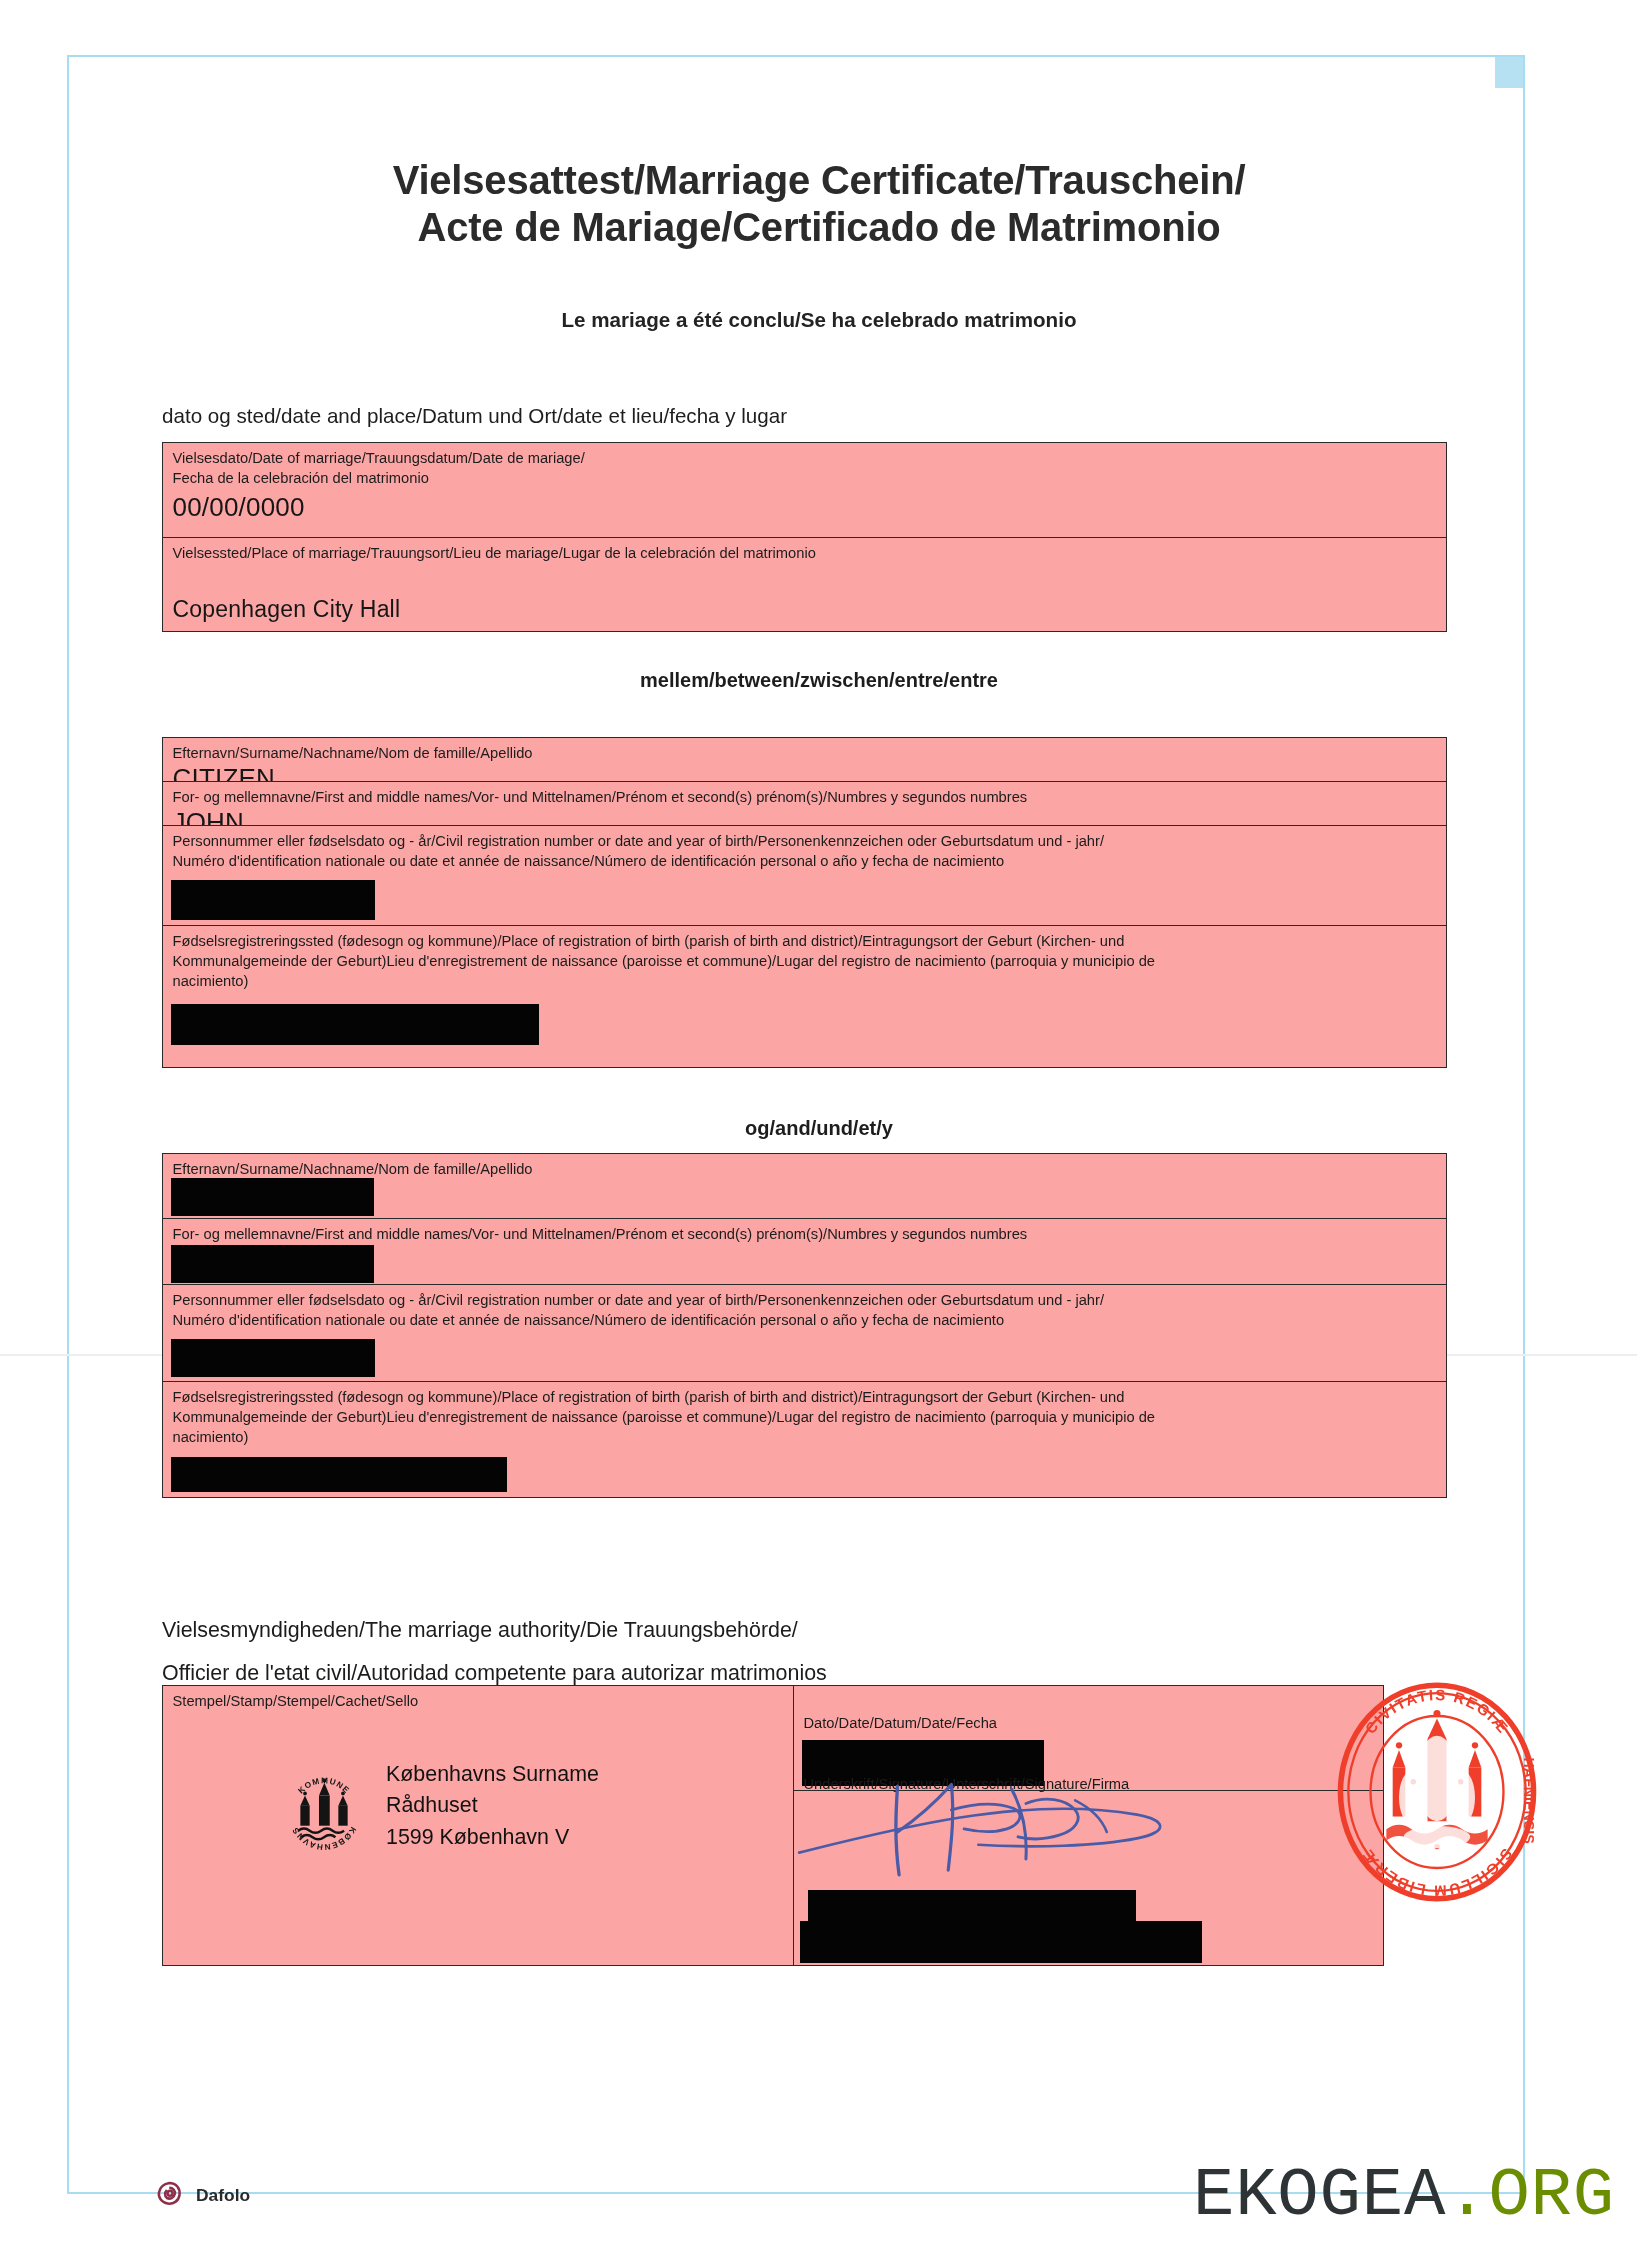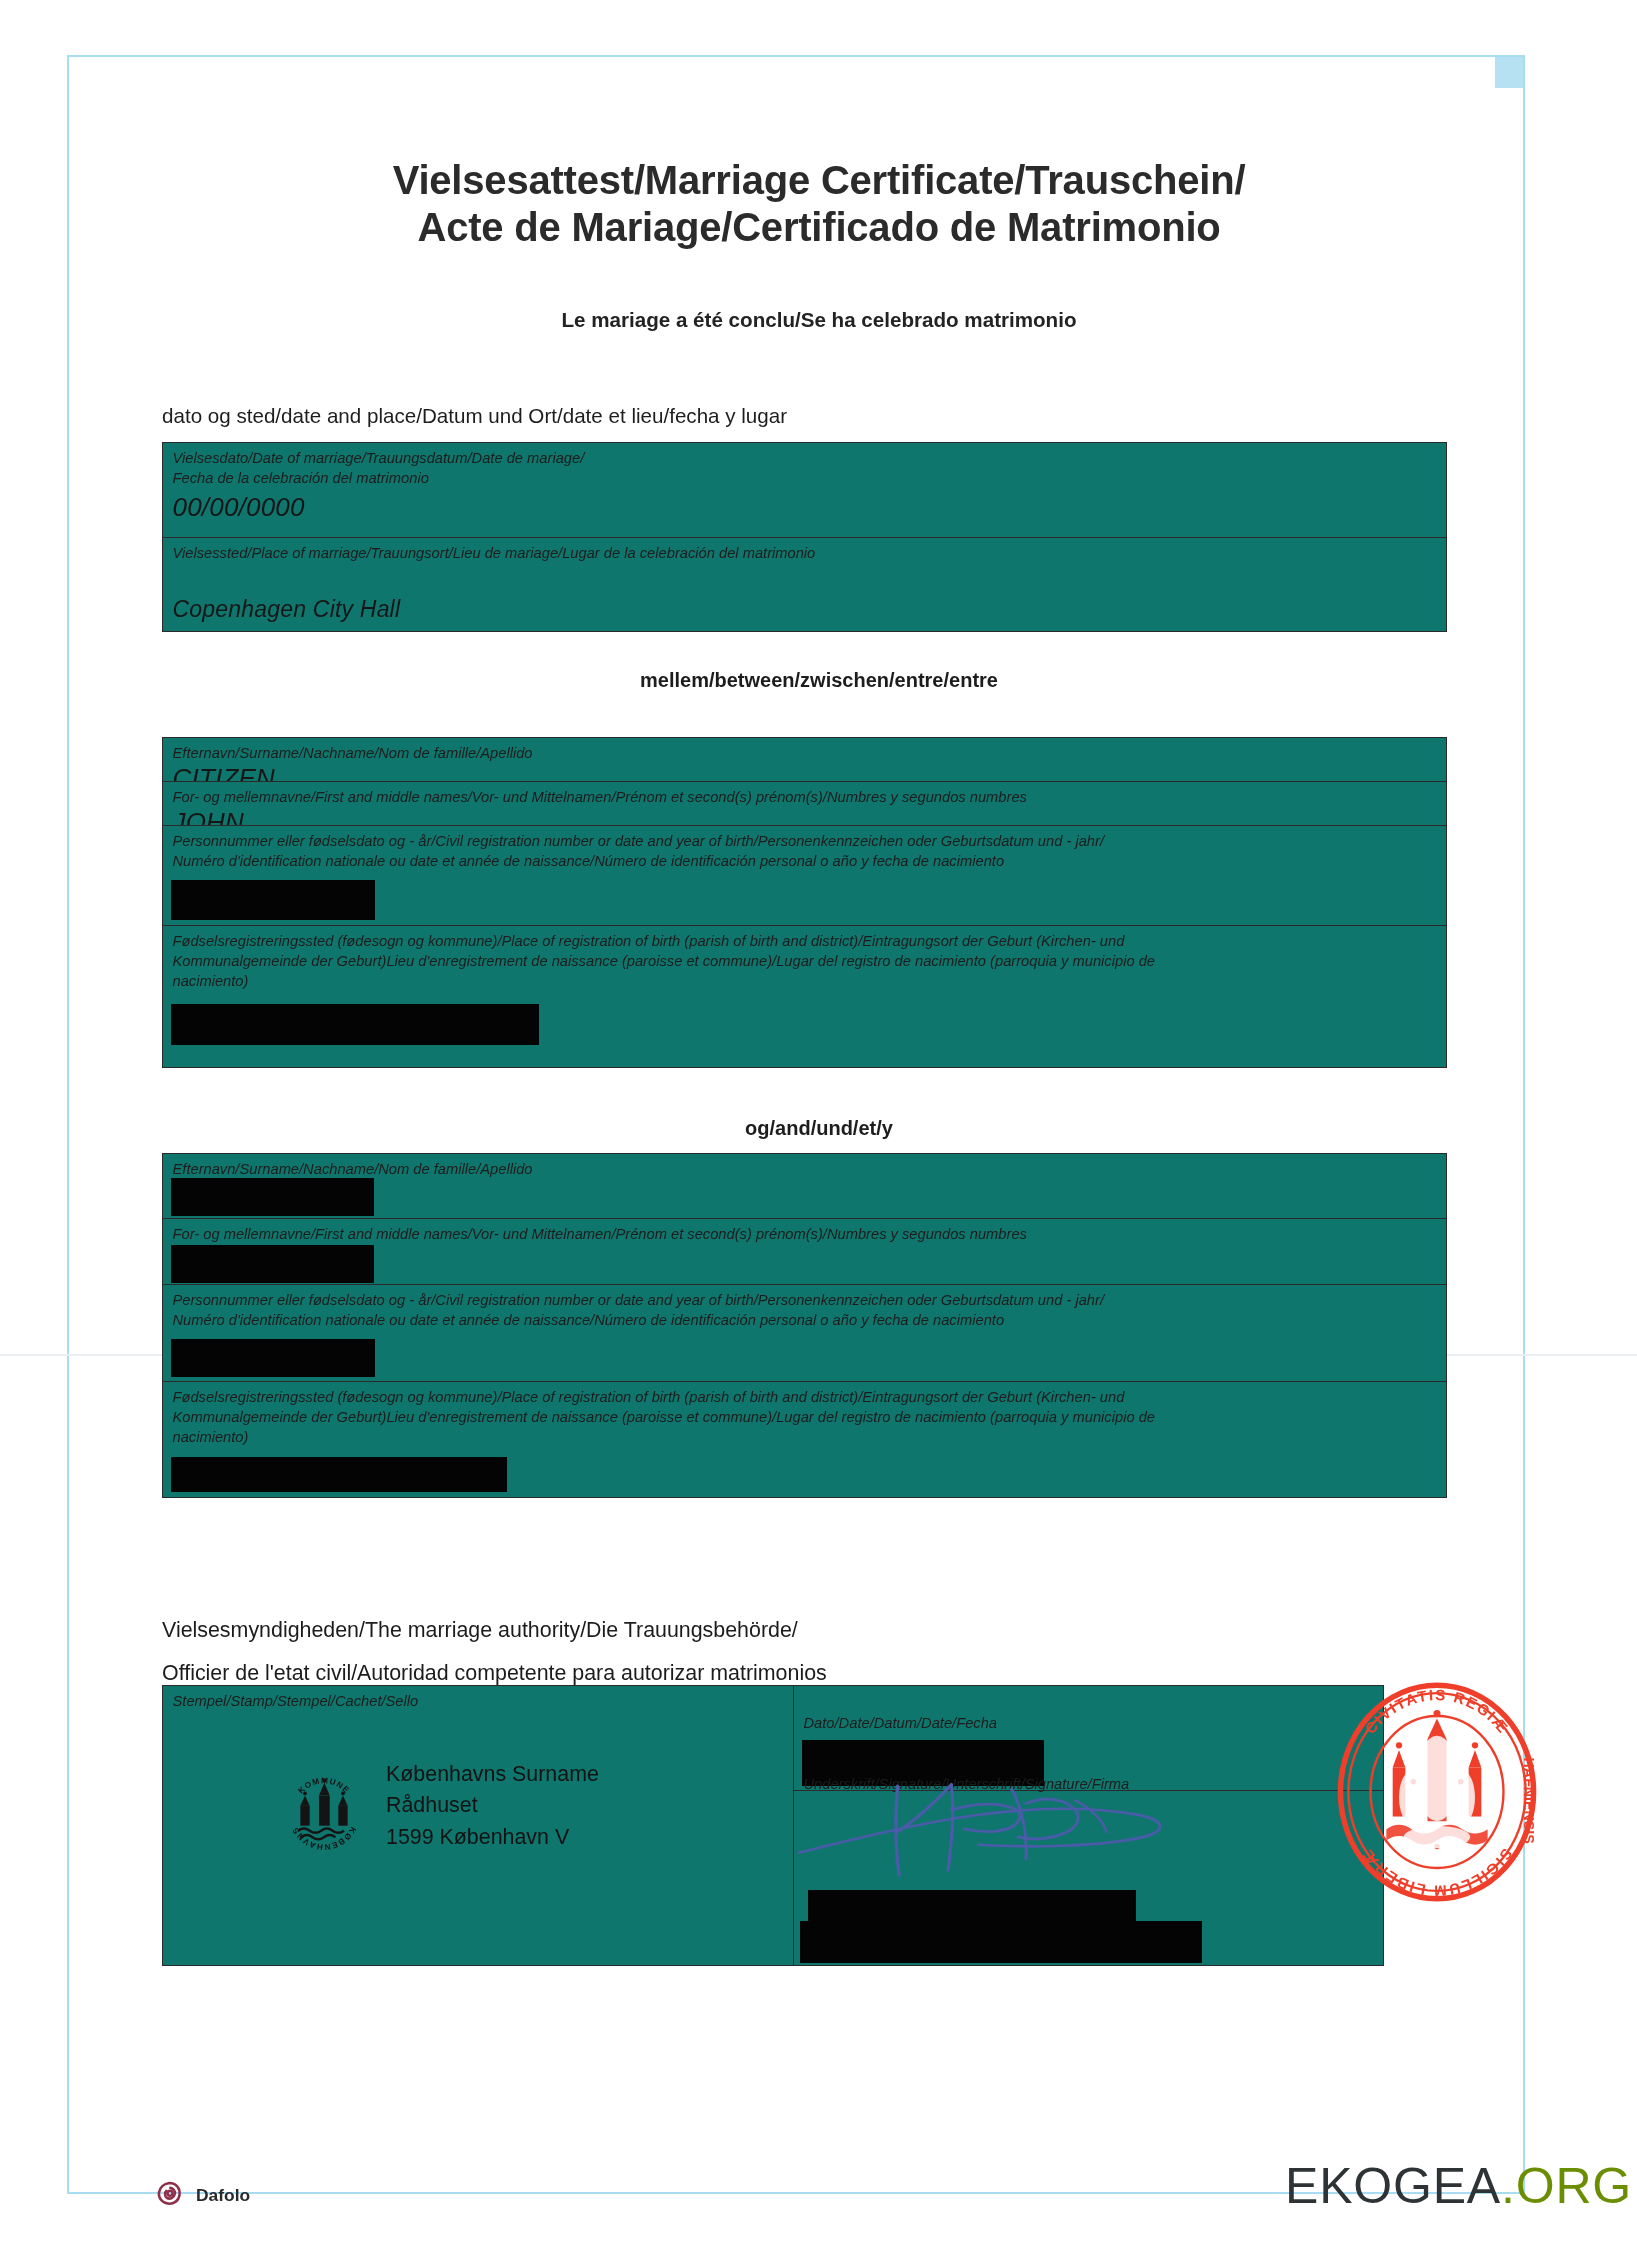--- a/index.html
+++ b/index.html
@@ -74,22 +74,21 @@
   .center-head {
     position: absolute; left: 0; width: 1638px; text-align: center;
     font-size: 20px; font-weight: bold; color: #1d1d1d;
   }
 
   
   .tbl {
     position: absolute;
     border: 1.6px solid #2a2a2a;
     box-sizing: border-box;
-    background: #0f766e;
-    font-style: italic;
+    background: #fca5a5;
   }
   .tbl .row {
     position: relative;
     box-sizing: border-box;
     border-bottom: 1.6px solid #2a2a2a;
     overflow: hidden;
   }
   .tbl .row.last { border-bottom: none; }
   .tbl .cell {
     position: absolute; top: 0; bottom: 0;
@@ -145,23 +144,24 @@
   #footer-logo {
     position: absolute; left: 0; top: 0; width: 28.5px; height: 28.5px;
   }
   #footer-label {
     position: absolute; left: 41px; top: 6.3px;
     font-size: 17.4px; font-weight: bold; color: #2a2a2a;
   }
 
   
   #watermark {
-    position: absolute; right: 6px; top: 2157px;
-    font-size: 50px; font-weight: 400; letter-spacing: 0.8px;
+    position: absolute; right: 23px; top: 2157px;
+    font-size: 69px; font-weight: 400; letter-spacing: 0.8px;
     white-space: nowrap;
+    font-family: Liberation Mono, monospace;
   }
   #watermark .wm-a { color: #2e3436; }
   #watermark .wm-b { color: #6b8e00; }
 </style>
 </head>
 <body>
 
 <div id="scan-page">
 
   <div id="page-frame">

